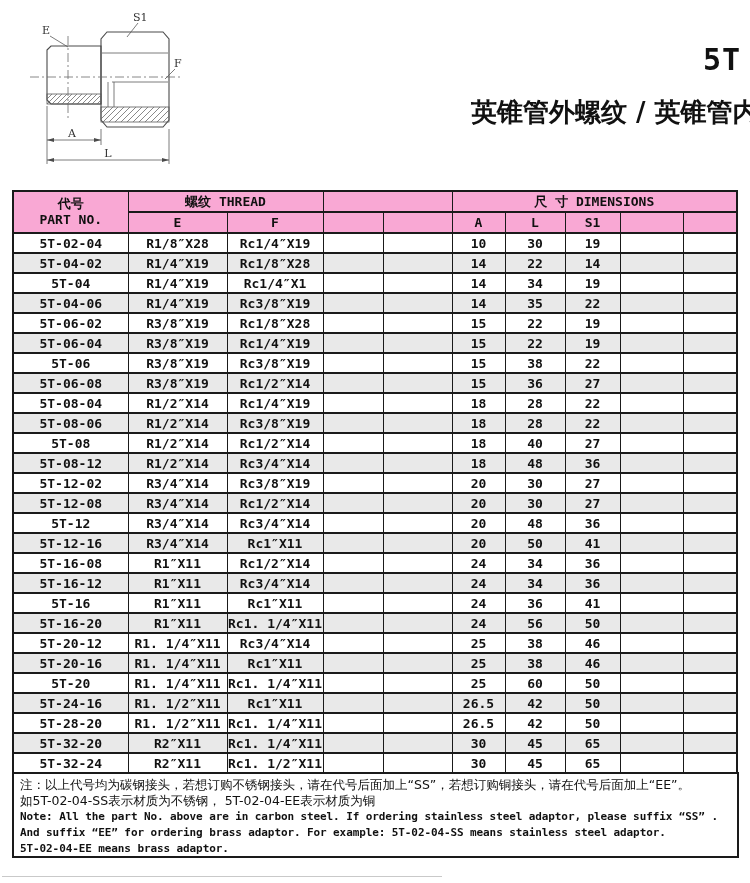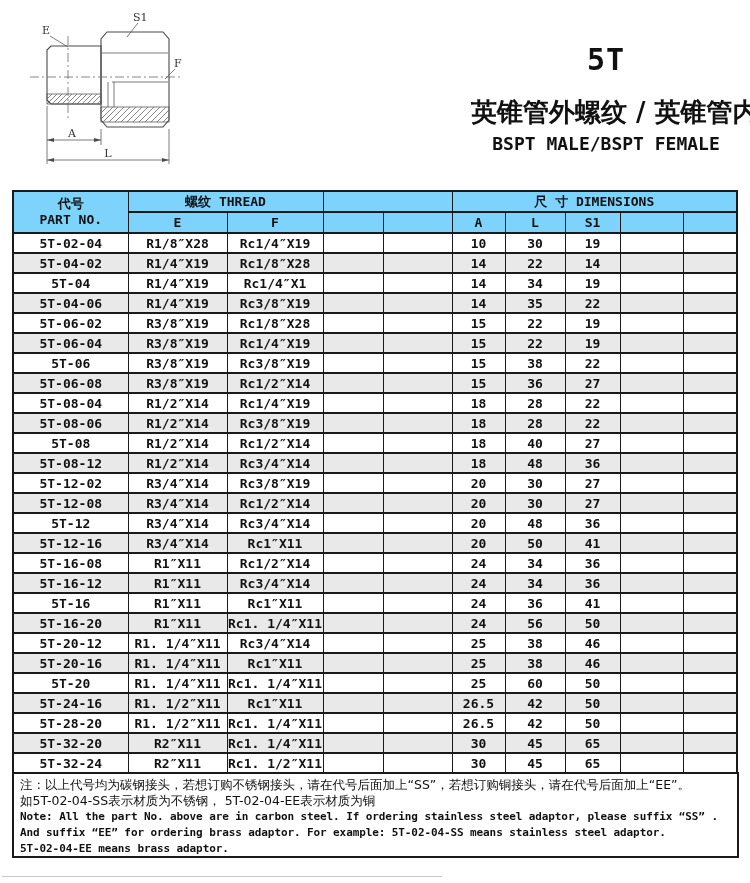--- a/index.html
+++ b/index.html
@@ -11,36 +11,36 @@
   
   .drawing{position:absolute;left:28px;top:8px;width:164px;height:160px;}
   .drawing svg{display:block;}
   .dline{stroke:#4a4a4a;stroke-width:1.1;fill:none;}
   .dthin{stroke:#5a5a5a;stroke-width:0.8;fill:none;}
   .dcenter{stroke:#6a6a6a;stroke-width:0.8;fill:none;stroke-dasharray:9 3 2 3;}
   .dhatch{stroke:#6b6b6b;stroke-width:0.8;}
   .dlabel{font-family:"DejaVu Serif","Liberation Serif",serif;font-size:11px;fill:#333;}
   .darrow{fill:#4a4a4a;}
   
-  .title-block{position:absolute;left:471px;top:42px;width:270px;text-align:center;}
+  .title-block{position:absolute;left:471px;top:42px;width:270px;text-align:right;}
   .title-code{font-size:30px;font-weight:bold;letter-spacing:1px;}
   .title-cn{font-size:26px;font-weight:bold;margin-top:18px;white-space:nowrap;
             font-family:"DejaVu Sans","Liberation Sans",sans-serif;}
   .title-en{font-size:18px;font-weight:bold;margin-top:3px;white-space:nowrap;}
   
   .sheet{position:absolute;left:12px;top:190px;width:727px;}
   table{border-collapse:collapse;table-layout:fixed;width:726px;border:2px solid #1a1a1a;}
   th,td{
     border-left:1px solid #1a1a1a;border-right:1px solid #1a1a1a;
     border-top:2px solid #1a1a1a;border-bottom:2px solid #1a1a1a;
     padding:0;text-align:center;vertical-align:middle;
     font-size:13px;font-weight:bold;line-height:15px;height:18px;
     overflow:hidden;white-space:nowrap;
   }
-  thead th{background:#7dd3fc;height:19px;
+  thead th{background:#f9a8d4;height:19px;
     font-family:"DejaVu Sans Mono","DejaVu Sans",sans-serif;}
   thead .grp-dim{}
   tbody tr.shade td{background:#e9e9e9;}
   .pn2{line-height:17px;}
   
   .notes{
     margin-top:-2px;border:2px solid #1a1a1a;width:712px;height:79px;
     padding:3px 5px 0 6px;text-align:left;
   }
   .note-cn{font-size:12.5px;font-weight:normal;line-height:16px;white-space:nowrap;
@@ -114,21 +114,20 @@
     <text class="dlabel" x="105" y="13">S1</text>
     <line class="dthin" x1="110" y1="15" x2="99" y2="29"></line>
     <text class="dlabel" x="146" y="59">F</text>
     <line class="dthin" x1="147" y1="61" x2="137" y2="71"></line>
   </svg>
 </div>
 
 <div class="title-block">
   <div class="title-code">5T</div>
   <div class="title-cn">英锥管外螺纹 / 英锥管内螺纹</div>
-  <div class="title-en">BSPT MALE/BSPT FEMALE</div>
 </div>
 
 <div class="sheet">
   <table>
     <colgroup>
       <col style="width:115px">
         <col style="width:99px">
         <col style="width:96px">
       <col style="width:60px">
         <col style="width:69px">

